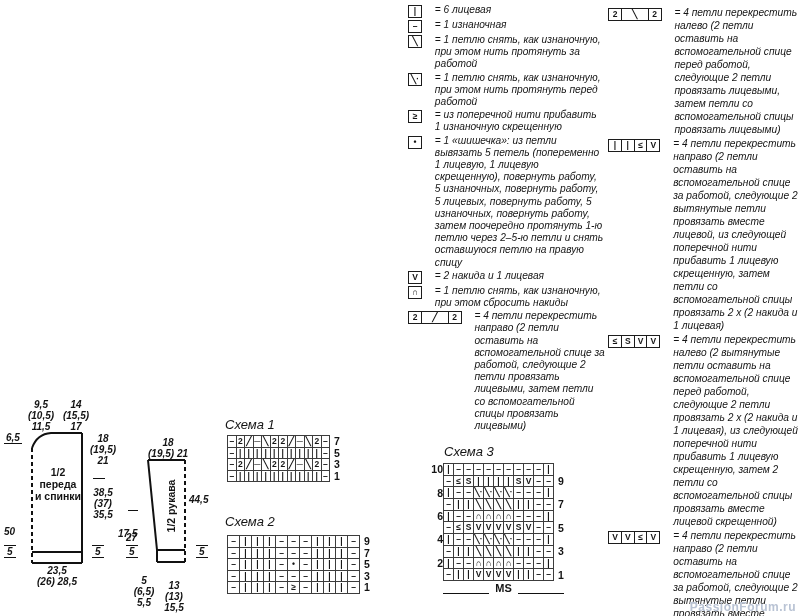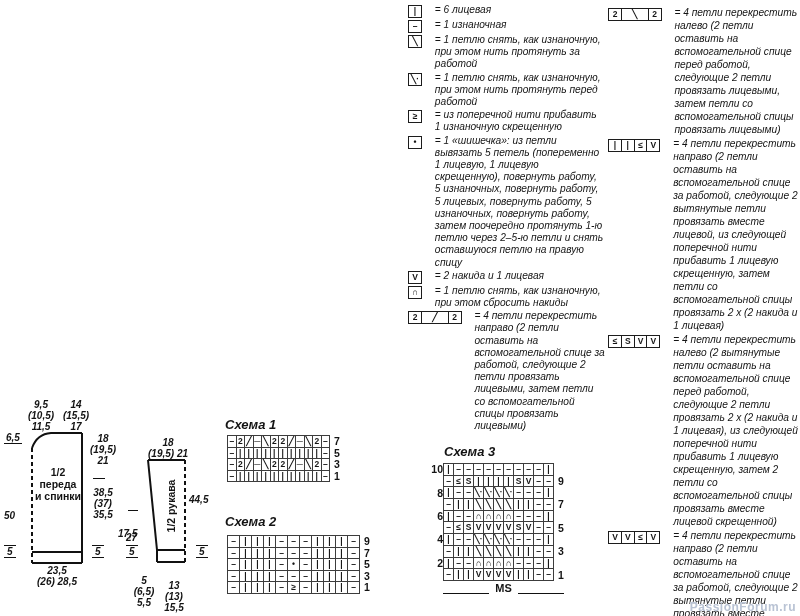--- a/index.html
+++ b/index.html
@@ -21,21 +21,21 @@
   .meas{position:absolute;font-weight:bold;font-style:italic;font-size:10px;line-height:11px;
         white-space:pre-line;text-align:center;}
   .u{border-bottom:1.5px solid #111;padding:0 2px;}
   .ou{border-top:1.5px solid #111;border-bottom:1.5px solid #111;padding:0 3px;}
   .tick{position:absolute;height:0;border-top:1.5px solid #111;}
   .pieceLabel{position:absolute;font-weight:bold;font-size:10.5px;line-height:12px;
               text-align:center;white-space:pre-line;}
   .rot{transform:rotate(-90deg);transform-origin:center;}
   
   .chart{position:absolute;}
-  .chart-title{position:absolute;font-weight:bold;font-style:italic;font-size:13px;}
+  .chart-title{position:absolute;font-weight:normal;font-style:italic;font-size:13px;}
   .crow{display:flex;margin-top:-1px;align-items:center;}
   .c{box-sizing:border-box;border:1px solid #3c3c3c;margin-left:-1px;background:#fff;
      font-size:8.5px;font-weight:bold;text-align:center;overflow:hidden;}
   .s1 .c{width:9.5px;height:12.5px;line-height:11px;}
   .s2 .c{width:13px;height:12.5px;line-height:11px;}
   .s3 .c{width:11px;height:12.7px;line-height:11.5px;}
   .lbl{font-weight:bold;font-size:10.5px;}
   .lbl.left{width:15px;text-align:right;padding-right:1px;}
   .lbl.right{padding-left:4px;}
   .msrow{display:flex;align-items:flex-end;margin-top:1px;}
@@ -55,21 +55,21 @@
     <path d="M 32 53 V 168" fill="none" stroke="#111" stroke-width="2" stroke-dasharray="4 3"></path>
     <path d="M 82 38 V 168 M 32 168 H 82 M 32 157 H 82" fill="none" stroke="#111" stroke-width="2"></path>
   </svg>
   <div class="meas" style="left:24px;top:399px;width:34px;">9,5
 (10,5)
 11,5</div>
   <div class="meas" style="left:58px;top:399px;width:36px;">14
 (15,5)
 17</div>
   <div class="meas" style="left:4px;top:432px;"><span class="u">6,5</span></div>
-  <div class="meas" style="left:4px;top:510px;">50</div>
+  <div class="meas" style="left:4px;top:526px;">50</div>
   <div class="meas" style="left:4px;top:546px;"><span class="ou">5</span></div>
   <div class="meas" style="left:86px;top:433px;width:34px;">18
 (19,5)
 21</div>
   <div class="tick" style="left:93px;top:478px;width:12px;"></div>
   <div class="meas" style="left:86px;top:487px;width:34px;">38,5
 (37)
 35,5</div>
   <div class="meas" style="left:92px;top:546px;"><span class="ou">5</span></div>
   <div class="meas" style="left:26px;top:565px;width:62px;">23,5

